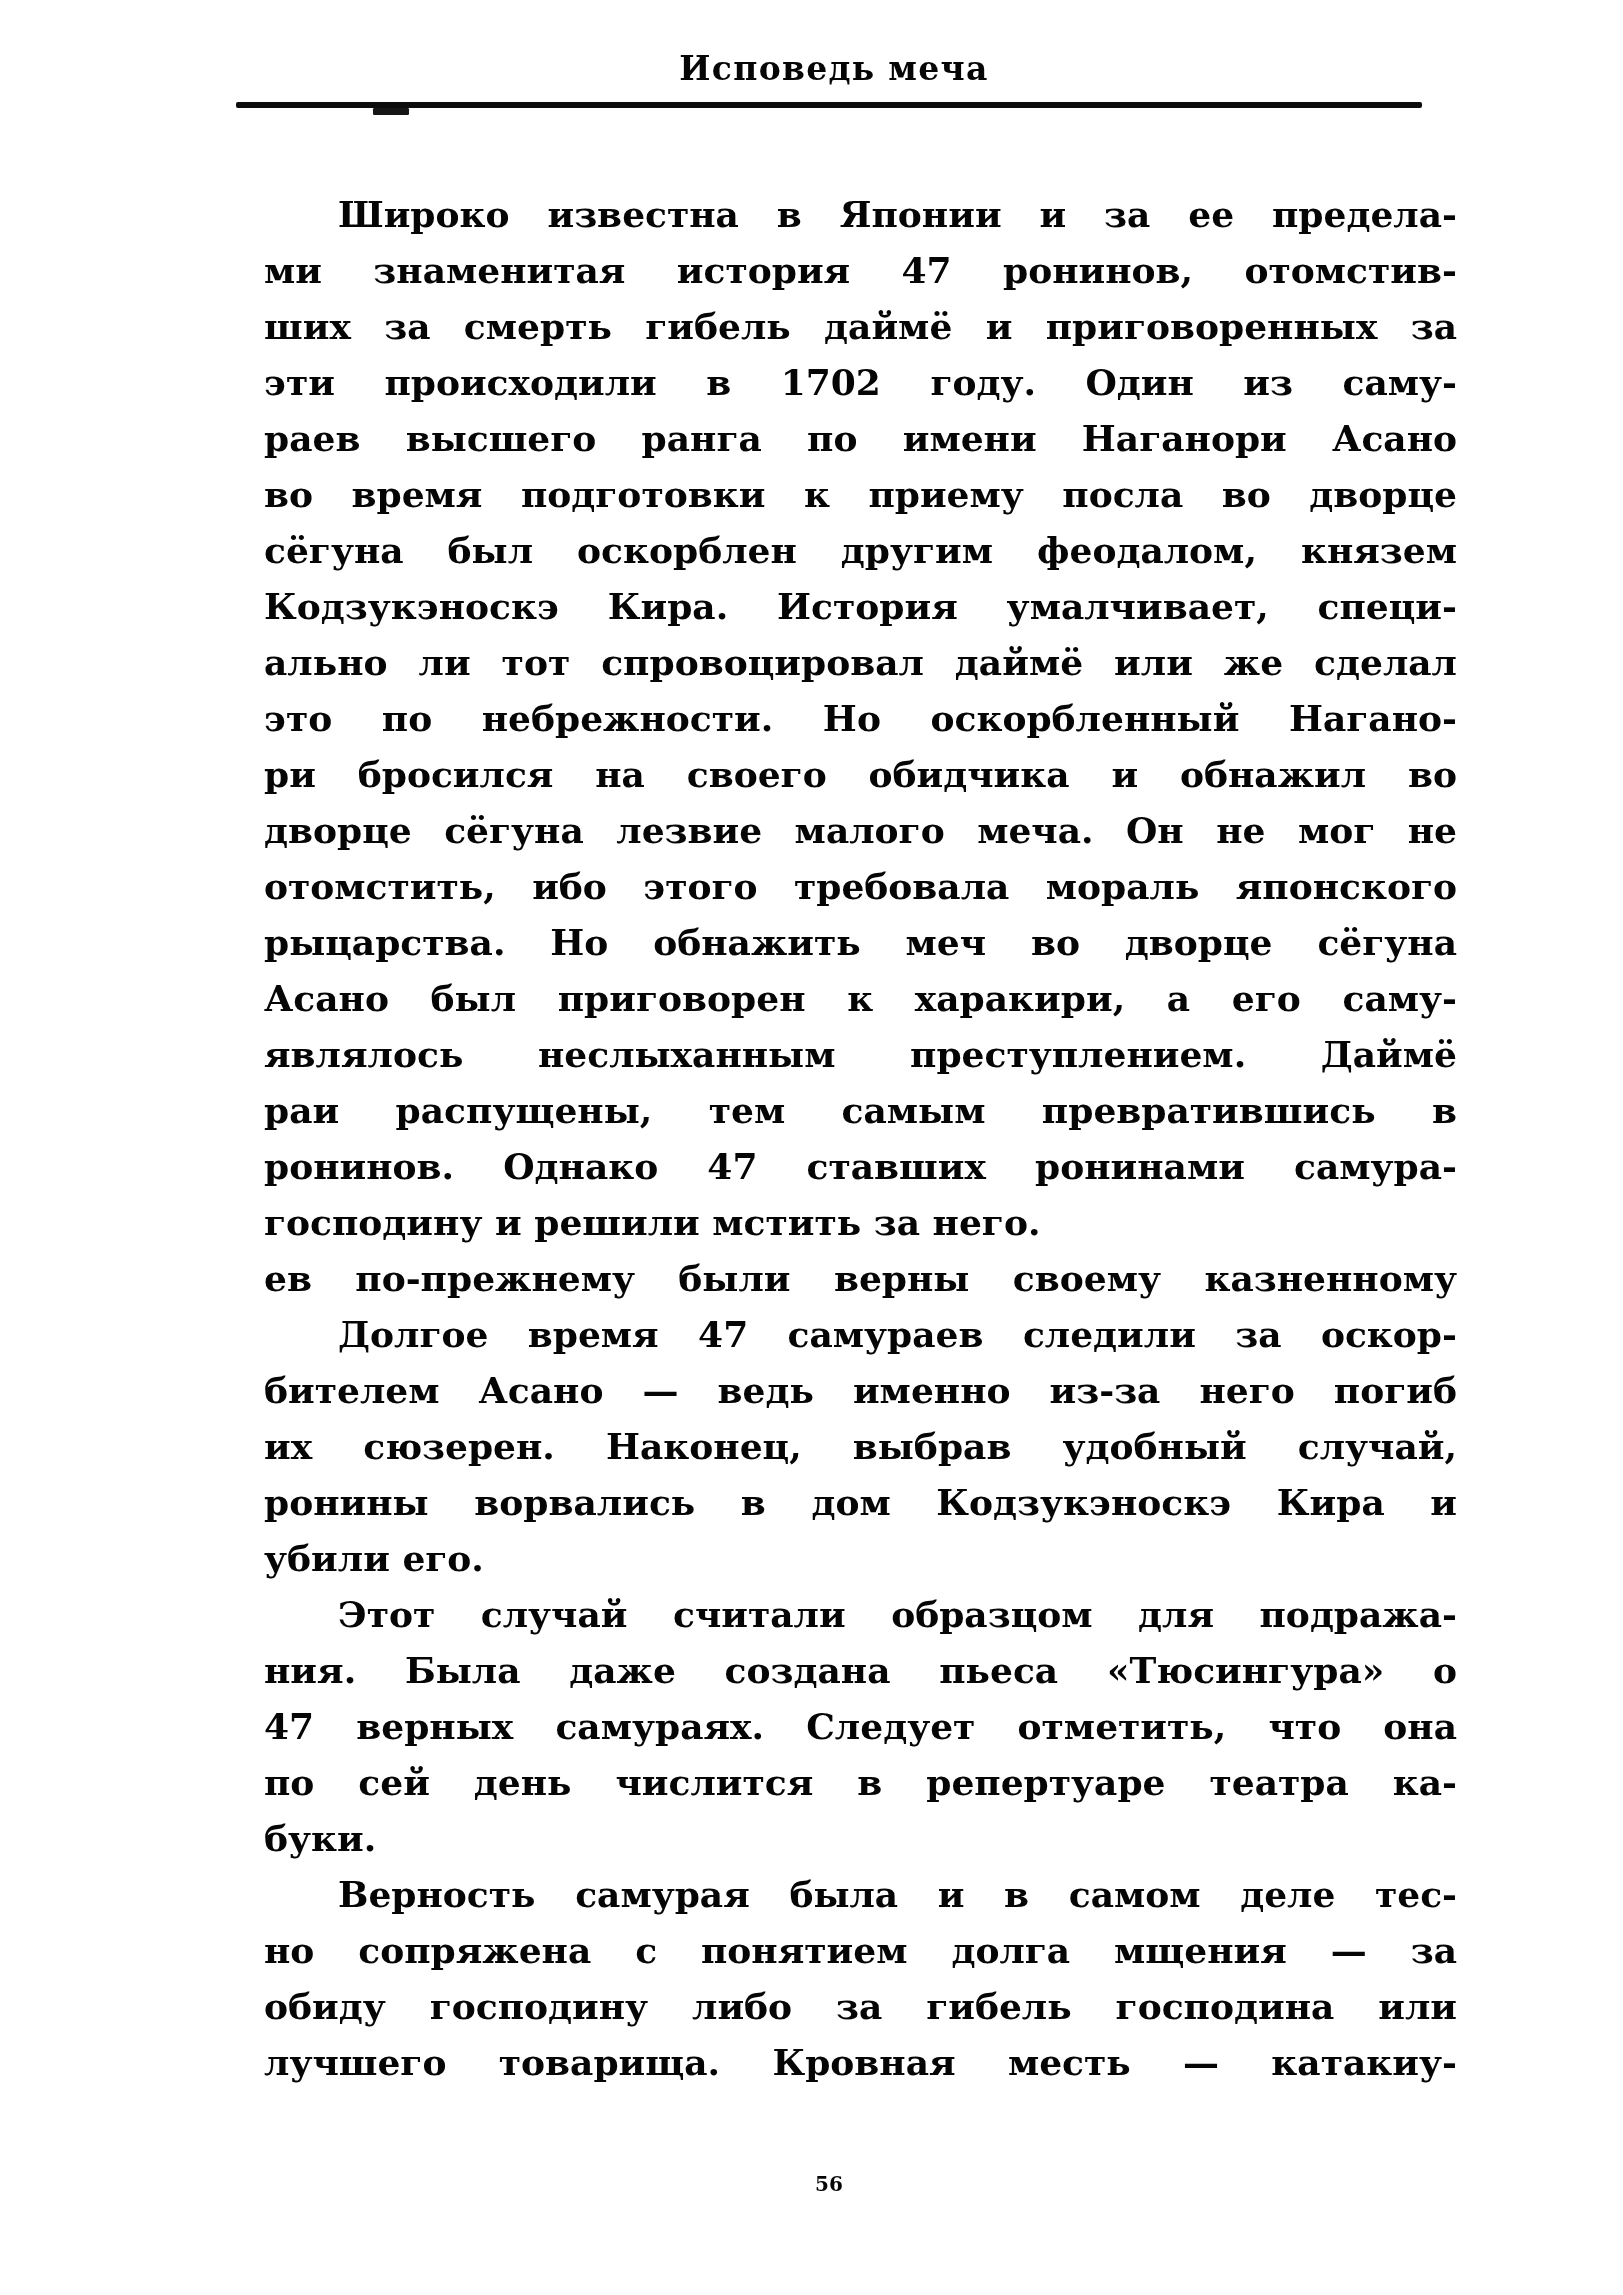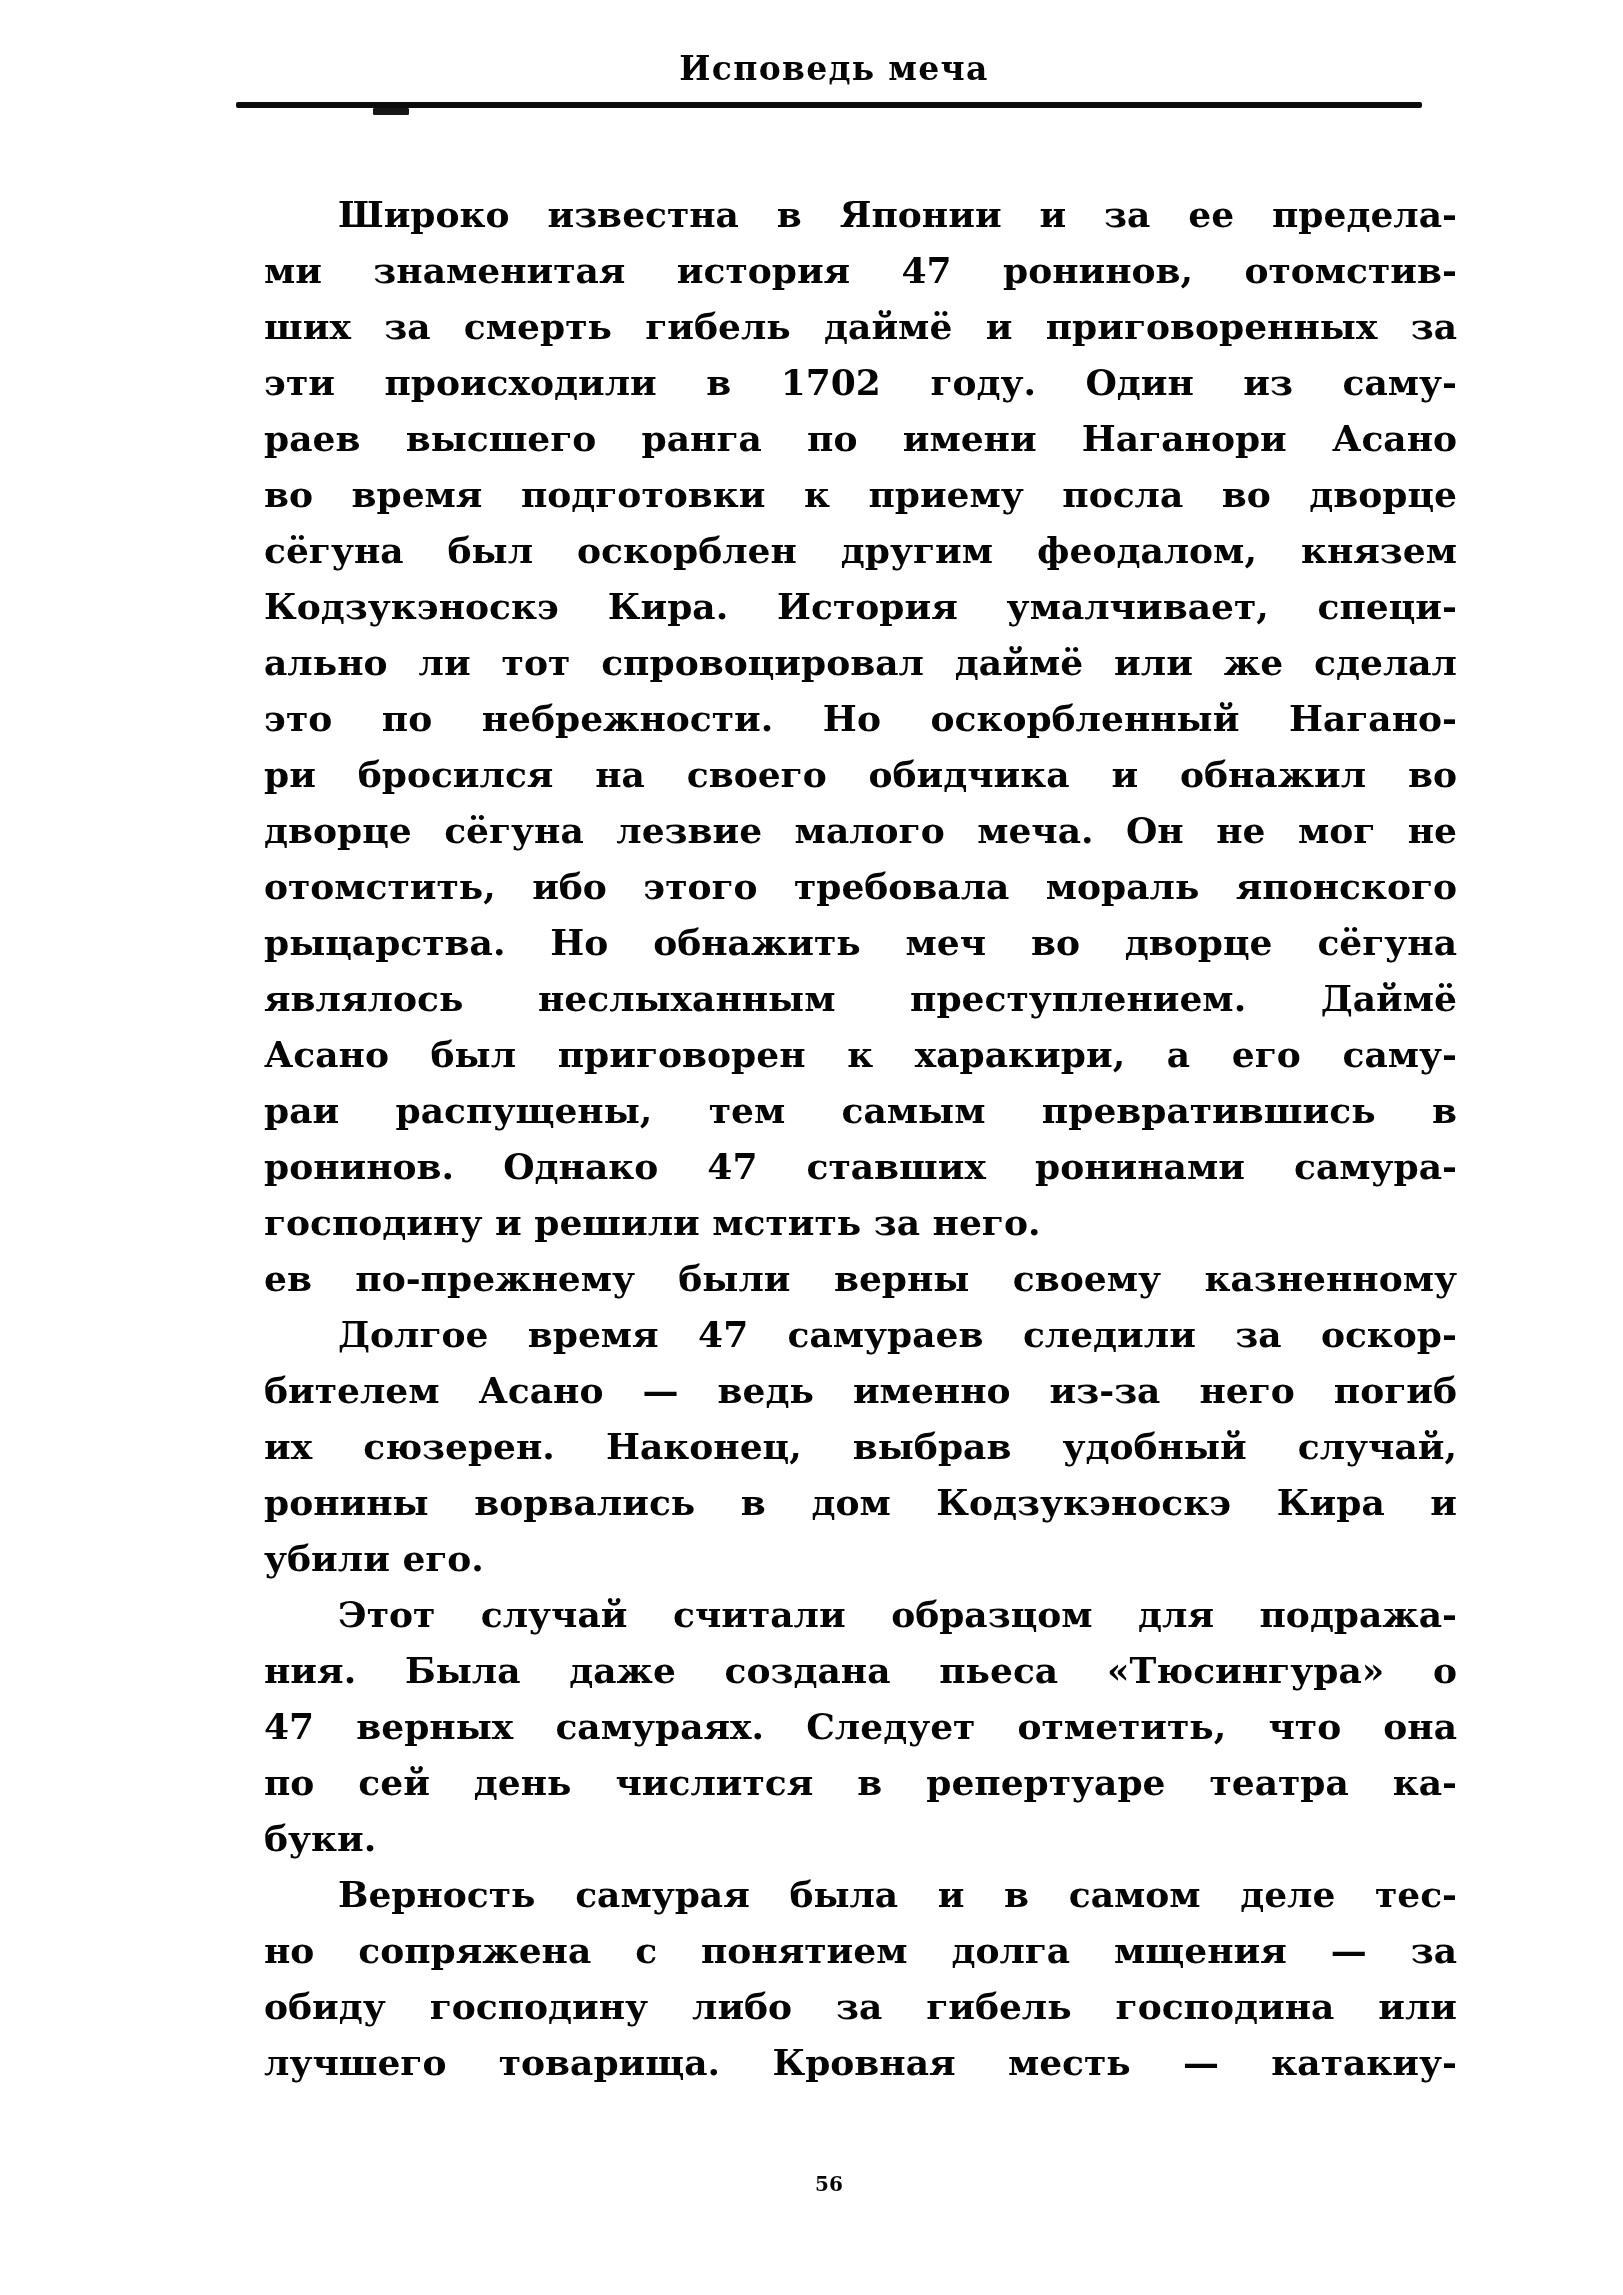--- a/index.html
+++ b/index.html
@@ -103,22 +103,22 @@
       <div class="line">раев высшего ранга по имени Наганори Асано</div>
       <div class="line">во время подготовки к приему посла во дворце</div>
       <div class="line">сёгуна был оскорблен другим феодалом, князем</div>
       <div class="line">Кодзукэноскэ Кира. История умалчивает, специ-</div>
       <div class="line">ально ли тот спровоцировал даймё или же сделал</div>
       <div class="line">это по небрежности. Но оскорбленный Нагано-</div>
       <div class="line">ри бросился на своего обидчика и обнажил во</div>
       <div class="line">дворце сёгуна лезвие малого меча. Он не мог не</div>
       <div class="line">отомстить, ибо этого требовала мораль японского</div>
       <div class="line">рыцарства. Но обнажить меч во дворце сёгуна</div>
+      <div class="line">Асано был приговорен к харакири, а его саму-</div>
       <div class="line">являлось неслыханным преступлением. Даймё</div>
-      <div class="line">Асано был приговорен к харакири, а его саму-</div>
       <div class="line">раи распущены, тем самым превратившись в</div>
       <div class="line">ронинов. Однако 47 ставших ронинами самура-</div>
       <div class="line para-end">господину и решили мстить за него.</div>
       <div class="line">ев по-прежнему были верны своему казненному</div>
       <div class="line indent">Долгое время 47 самураев следили за оскор-</div>
       <div class="line">бителем Асано — ведь именно из-за него погиб</div>
       <div class="line">их сюзерен. Наконец, выбрав удобный случай,</div>
       <div class="line">ронины ворвались в дом Кодзукэноскэ Кира и</div>
       <div class="line para-end">убили его.</div>
       <div class="line indent">Этот случай считали образцом для подража-</div>

